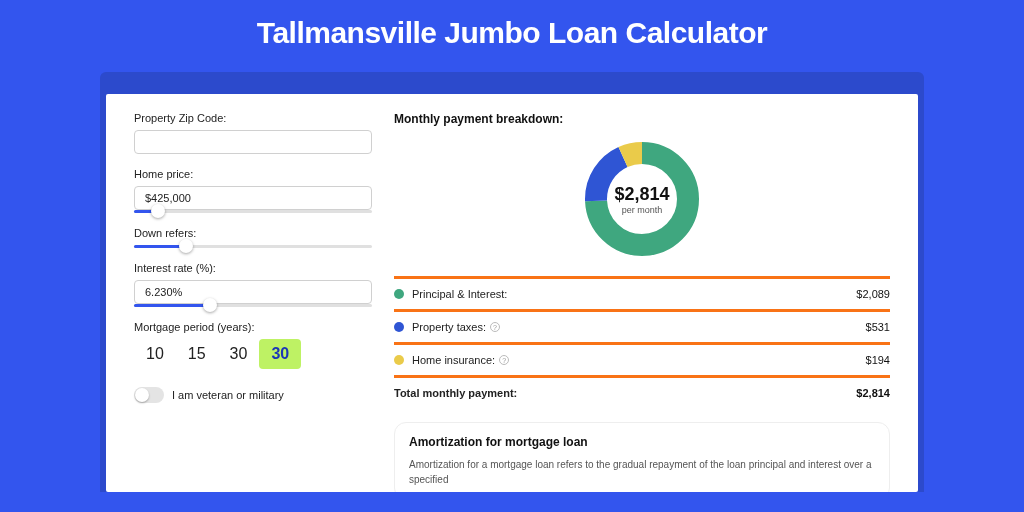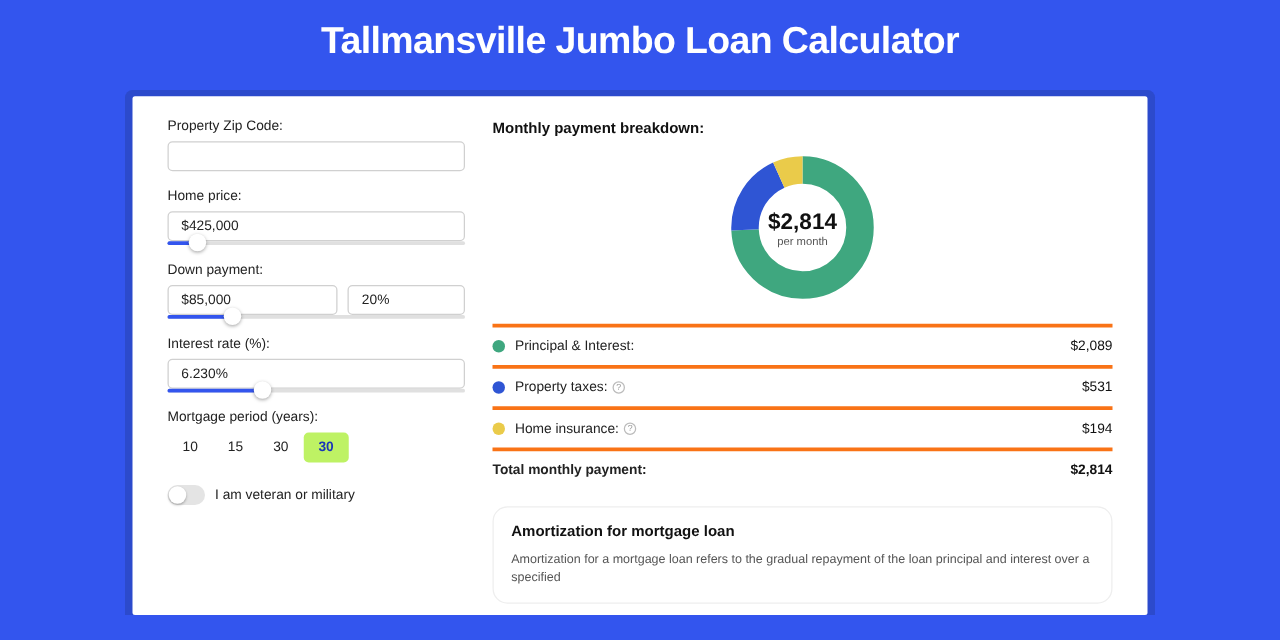--- a/index.html
+++ b/index.html
@@ -1,33 +1,33 @@
 <!DOCTYPE html>
 <html><head>
 <meta charset="utf-8">
 <style>
   * { box-sizing: border-box; margin: 0; padding: 0; }
   html, body { width: 1024px; height: 512px; overflow: hidden; font-family: -apple-system, BlinkMacSystemFont, "Segoe UI", Arial, sans-serif; }
   body { background: #3355ee; }
   .page-title { color: #fff; font-size: 30px; font-weight: 700; text-align: center; padding: 16px 0 22px; letter-spacing: -0.5px; }
-  .card-wrap { margin: 0 100px; background: #2c4acc; border-radius: 6px 6px 0 0; padding-top: 5px; height: 420px; overflow: hidden; }
+  .card-wrap { margin: 0 100px; background: #2c4acc; border-radius: 6px 6px 0 0; padding-top: 22px; height: 420px; overflow: hidden; }
   .card { background: #fff; margin: 0 6px; border-radius: 2px; height: 100%; display: flex; padding: 18px 28px 0; gap: 22px; }
   .left { width: 238px; flex-shrink: 0; }
   .right { flex: 1; }
   .field-label { font-size: 11px; color: #222; margin-bottom: 6px; font-weight: 400; }
   .text-input { width: 100%; border: 1px solid #d0d0d0; border-radius: 4px; height: 24px; padding: 0 10px; font-size: 11px; color: #222; background:#fff; }
   .field-block { margin-bottom: 14px; }
   .slider-track { position: relative; height: 3px; background: #e0e0e0; margin-top: 0px; border-radius: 2px; }
   .slider-fill { position: absolute; left:0; top:0; height:3px; background:#3355ee; border-radius:2px; }
   .slider-thumb { position: absolute; top: -6px; width: 14px; height: 14px; background:#fff; border-radius:50%; box-shadow: 0 1px 3px rgba(0,0,0,0.35); transform: translateX(-50%); }
   .row2 { display:flex; gap:8px; }
   .row2 .text-input:first-child { flex:1.6; }
   .row2 .text-input:last-child { flex:1; }
   .periods { display:flex; gap:0; }
-  .period-btn { font-size:11px; padding: 6px 12px; border:none; background:transparent; color:#222; cursor:pointer; border-radius:4px;text-align:center; }
+  .period-btn { font-size:16px; padding: 6px 12px; border:none; background:transparent; color:#222; cursor:pointer; border-radius:4px;text-align:center; }
   .period-btn.active { background:#bef264; color:#1a36b8; font-weight:600; }
   .toggle-row { display:flex; align-items:center; gap:8px; margin-top:18px; }
   .toggle { width:30px; height:16px; background:#e4e4e4; border-radius:10px; position:relative; }
   .toggle::after { content:""; position:absolute; left:1px; top:1px; width:14px; height:14px; background:#fff; border-radius:50%; box-shadow:0 1px 2px rgba(0,0,0,0.3); }
   .toggle-label { font-size:11px; color:#222; }
   .section-title { font-size:12px; font-weight:700; color:#111; margin-bottom:10px; }
   .donut-wrap { display:flex; justify-content:center; padding: 4px 0 18px; }
   .donut { position:relative; width:118px; height:118px; }
   .donut svg { transform: rotate(-90deg); }
   .donut-center { position:absolute; inset:0; display:flex; flex-direction:column; align-items:center; justify-content:center; }
@@ -62,25 +62,21 @@
       <div class="field-block">
         <div class="field-label">Home price:</div>
         <input class="text-input" value="$425,000" style="">
         <div class="slider-track">
           <div class="slider-fill" style="width:10%"></div>
           <div class="slider-thumb" style="left:10%"></div>
         </div>
       </div>
 
       <div class="field-block">
-        <div class="field-label">Down payment:</div>
-        <div class="row2">
-          <input class="text-input" value="$85,000" style="">
-          <input class="text-input" value="20%" style="">
-        </div>
+        <div class="field-label">Down refers:</div>
         <div class="slider-track">
           <div class="slider-fill" style="width:22%"></div>
           <div class="slider-thumb" style="left:22%"></div>
         </div>
       </div>
 
       <div class="field-block">
         <div class="field-label">Interest rate (%):</div>
         <input class="text-input" value="6.230%" style="">
         <div class="slider-track">

